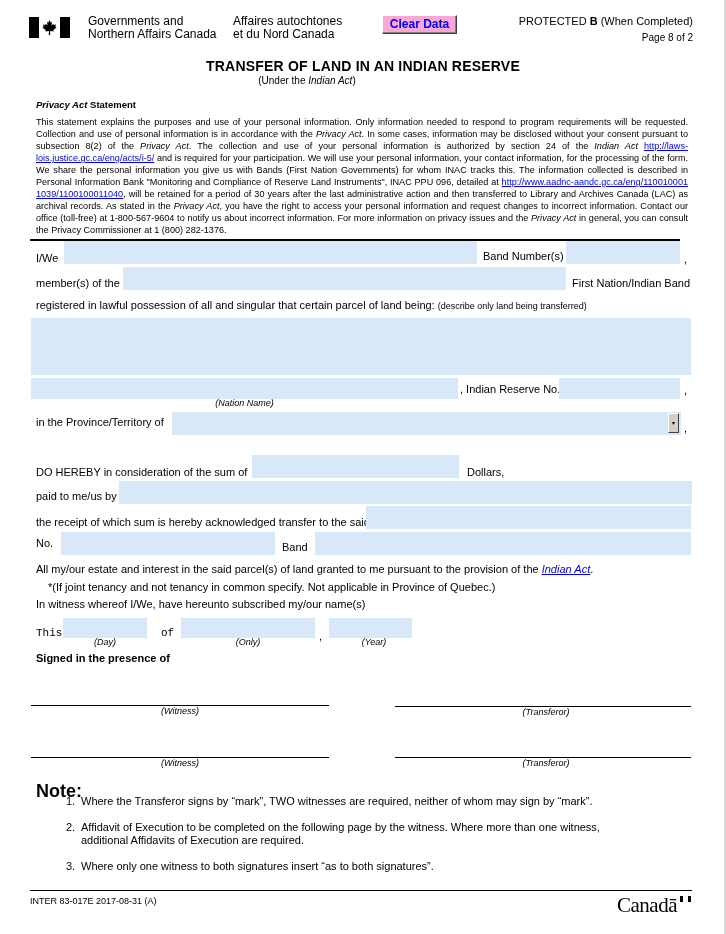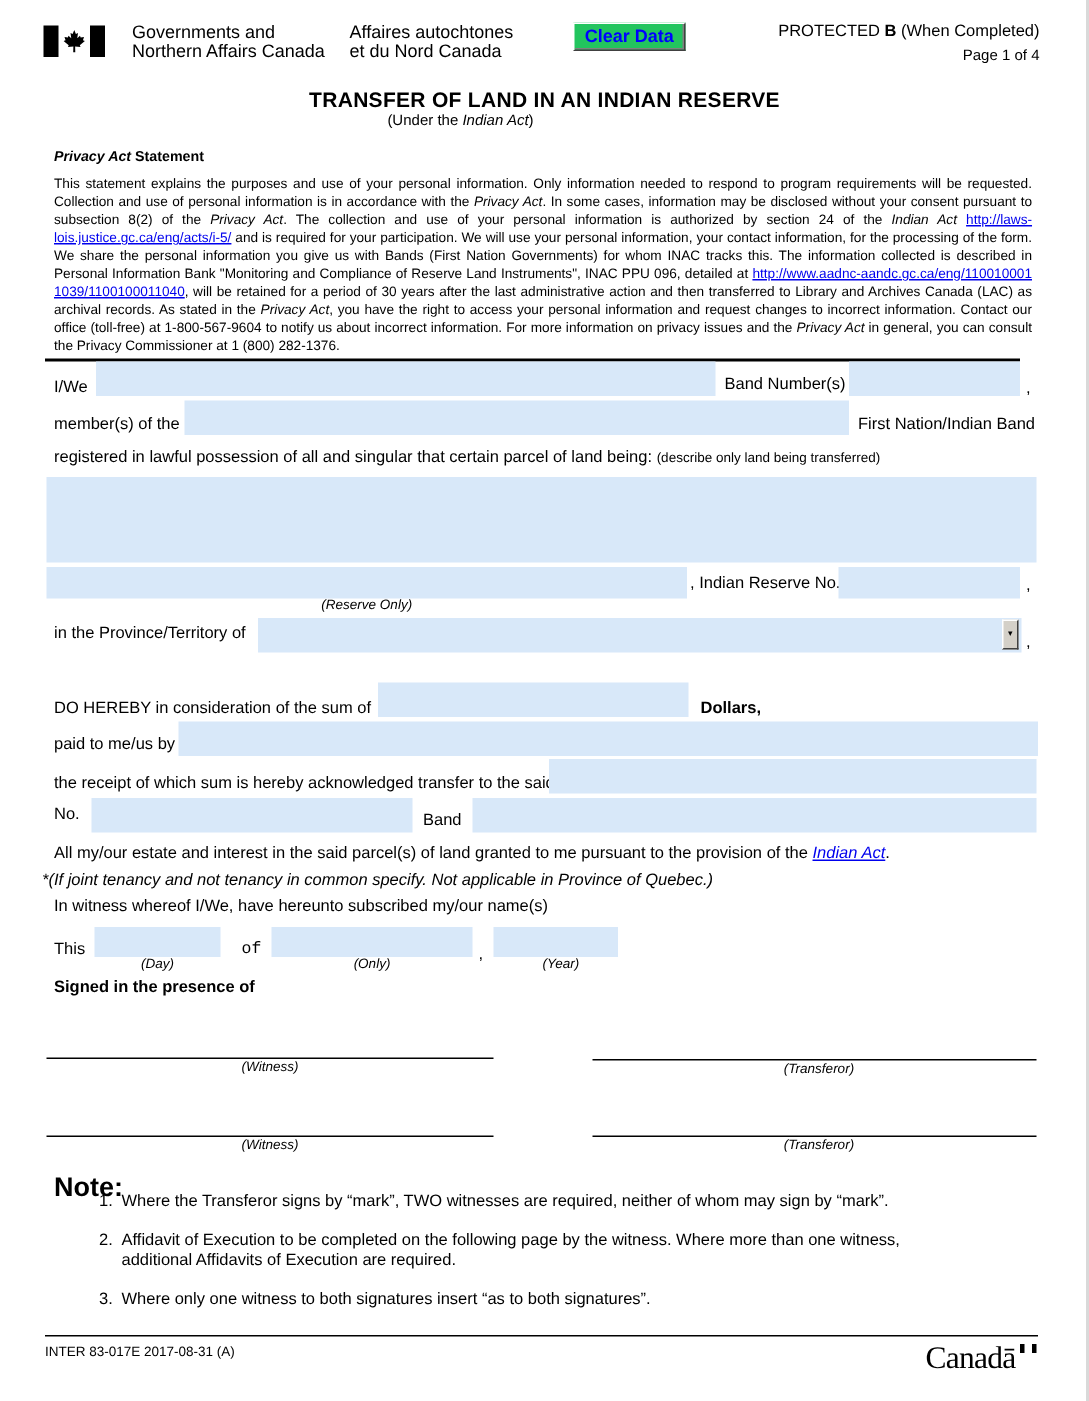--- a/index.html
+++ b/index.html
@@ -13,21 +13,21 @@
   textarea.fld { resize:none; }
   .lbl { position:absolute; font-size:11px; white-space:nowrap; line-height:13px; }
   .cap { position:absolute; font-size:9px; font-style:italic; white-space:nowrap; line-height:11px; text-align:center; }
   .rule { position:absolute; height:1px; background:#000; }
   .right-edge { position:absolute; right:0; top:0; width:2px; height:934px; background:#d9d9d9; }
 
   
   .flag { position:absolute; left:29px; top:17px; width:41px; height:21px; }
   .flag .bar { position:absolute; top:0; width:10px; height:21px; background:#000; }
   .org { font-size:12px; line-height:13px; }
-  .clear-btn { position:absolute; left:382px; top:15px; width:75px; height:19px; background:#22c55e;
+  .clear-btn { position:absolute; left:382px; top:15px; width:75px; height:19px; background:#f9a8d4;
                border:1px solid; border-color:#fff #404040 #404040 #fff; box-shadow:inset -1px -1px 0 #808080;
                color:#0000ff; font-weight:bold; font-size:12px; font-family:"Liberation Sans", sans-serif;
                padding:0; cursor:pointer; line-height:17px; }
   .title { position:absolute; left:0; width:726px; top:58px; text-align:center; font-weight:bold; font-size:14px; letter-spacing:0.2px; }
   .subtitle { position:absolute; left:0; width:614px; top:75px; text-align:center; font-size:10px; }
 
   .privacy-h { position:absolute; left:36px; top:99px; font-size:9.5px; font-weight:bold; }
   .privacy-body { position:absolute; left:36px; top:116px; width:652px; font-size:9.1px; line-height:12px; text-align:justify; }
   .privacy-body a, .link { color:#0000ee; text-decoration:underline; }
 
@@ -62,21 +62,21 @@
 <div class="abs org" style="left:233px;top:15px;">
   <div>Affaires autochtones</div>
   <div>et du Nord Canada</div>
 </div>
 
 <button class="clear-btn">Clear Data</button>
 
 <div class="abs" style="right:33px;top:15px;font-size:11px;">
   <span>PROTECTED </span><b>B</b><span> (When Completed)</span>
 </div>
-<div class="abs" style="right:33px;top:32px;font-size:10px;">Page 1 of 4</div>
+<div class="abs" style="right:33px;top:32px;font-size:10px;">Page 8 of 2</div>
 
 <div class="title">TRANSFER OF LAND IN AN INDIAN RESERVE</div>
 <div class="subtitle">
   <span>(Under the </span><i>Indian Act</i><span>)</span>
 </div>
 
 <div class="privacy-h">
   <i>Privacy Act</i><span> Statement</span>
 </div>
 <div class="privacy-body"><span>This statement explains the purposes and use of your personal information. Only information needed to respond to program requirements will be requested. Collection and use of personal information is in accordance with the </span><i>Privacy Act</i><span>. In some cases, information may be disclosed without your consent pursuant to subsection 8(2) of the </span><i>Privacy Act</i><span>. The collection and use of your personal information is authorized by section 24 of the </span><i>Indian Act</i> <a>http://laws-lois.justice.gc.ca/eng/acts/i-5/</a><span> and is required for your participation. We will use your personal information, your contact information, for the processing of the form. We share the personal information you give us with Bands (First Nation Governments) for whom INAC tracks this. The information collected is described in Personal Information Bank "Monitoring and Compliance of Reserve Land Instruments", INAC PPU 096, detailed at </span><a style="word-break:break-all;">http://www.aadnc-aandc.gc.ca/eng/1100100011039/1100100011040</a><span>, will be retained for a period of 30 years after the last administrative action and then transferred to Library and Archives Canada (LAC) as archival records. As stated in the </span><i>Privacy Act</i><span>, you have the right to access your personal information and request changes to incorrect information. Contact our office (toll-free) at 1-800-567-9604 to notify us about incorrect information. For more information on privacy issues and the </span><i>Privacy Act</i><span> in general, you can consult the Privacy Commissioner at 1 (800) 282-1376.</span></div>
@@ -92,54 +92,54 @@
 <div class="lbl" style="left:36px;top:277px;">member(s) of the</div>
 <input class="fld" style="left: 123px; top: 267px; width: 443px; height: 23px;" value="">
 <div class="lbl" style="left:572px;top:277px;">First Nation/Indian Band</div>
 
 <div class="lbl" style="left:36px;top:299px;">
   <span>registered in lawful possession of all and singular that certain parcel of land being: </span><span style="font-size:9px;">(describe only land being transferred)</span>
 </div>
 <textarea class="fld" style="left: 31px; top: 318px; width: 660px; height: 57px;"></textarea>
 
 <input class="fld" style="left: 31px; top: 378px; width: 427px; height: 21px;" value="">
-<div class="cap" style="left:31px;width:427px;top:398px;">(Reserve Only)</div>
+<div class="cap" style="left:31px;width:427px;top:398px;">(Nation Name)</div>
 <div class="lbl" style="left:460px;top:383px;">, Indian Reserve No.</div>
 <input class="fld" style="left: 559px; top: 378px; width: 121px; height: 21px;" value="">
 <div class="lbl" style="left:684px;top:384px;">,</div>
 
 <div class="lbl" style="left:36px;top:416px;">in the Province/Territory of</div>
 <div class="fld" style="left:172px;top:412px;width:509px;height:23px;">
   <span></span>
 </div>
 <div class="dropbtn">▾</div>
 <div class="lbl" style="left:684px;top:422px;">,</div>
 
 <div class="lbl" style="left:36px;top:466px;">DO HEREBY in consideration of the sum of</div>
 <input class="fld" style="left: 252px; top: 455px; width: 207px; height: 23px;" value="">
-<div class="lbl" style="left:467px;top:466px;font-weight:bold;">Dollars,</div>
+<div class="lbl" style="left:467px;top:466px;">Dollars,</div>
 
 <div class="lbl" style="left:36px;top:490px;">paid to me/us by</div>
 <input class="fld" style="left: 119px; top: 481px; width: 573px; height: 23px;" value="">
 
 <div class="lbl" style="left:36px;top:516px;">the receipt of which sum is hereby acknowledged transfer to the said</div>
 <input class="fld" style="left: 366px; top: 506px; width: 325px; height: 23px;" value="">
 
 <div class="lbl" style="left:36px;top:537px;">No.</div>
 <input class="fld" style="left: 61px; top: 532px; width: 214px; height: 23px;" value="">
 <div class="lbl" style="left:282px;top:541px;">Band</div>
 <input class="fld" style="left: 315px; top: 532px; width: 376px; height: 23px;" value="">
 
 <div class="lbl" style="left:36px;top:563px;">
   <span>All my/our estate and interest in the said parcel(s) of land granted to me pursuant to the provision of the </span><a class="link" style="font-style:italic;">Indian Act</a><span>.</span>
 </div>
-<div class="lbl" style="left:28px;top:581px;font-style:italic;">*(If joint tenancy and not tenancy in common specify. Not applicable in Province of Quebec.)</div>
+<div class="lbl" style="left:48px;top:581px;">*(If joint tenancy and not tenancy in common specify. Not applicable in Province of Quebec.)</div>
 <div class="lbl" style="left:36px;top:598px;">In witness whereof I/We, have hereunto subscribed my/our name(s)</div>
 
-<div class="lbl" style="left:36px;top:627px;">This</div>
+<div class="lbl" style="left:36px;top:627px;font-family:Liberation Mono, monospace;">This</div>
 <input class="fld" style="left: 63px; top: 618px; width: 84px; height: 20px;" value="">
 <div class="cap" style="left:63px;width:84px;top:637px;">(Day)</div>
 <div class="lbl" style="left:161px;top:627px;font-family:Liberation Mono, monospace;">of</div>
 <input class="fld" style="left: 181px; top: 618px; width: 134px; height: 20px;" value="">
 <div class="cap" style="left:181px;width:134px;top:637px;">(Only)</div>
 <div class="lbl" style="left:319px;top:630px;">,</div>
 <input class="fld" style="left: 329px; top: 618px; width: 83px; height: 20px;" value="">
 <div class="cap" style="left:329px;width:90px;top:637px;">(Year)</div>
 
 <div class="lbl" style="left:36px;top:652px;font-weight:bold;">Signed in the presence of</div>

